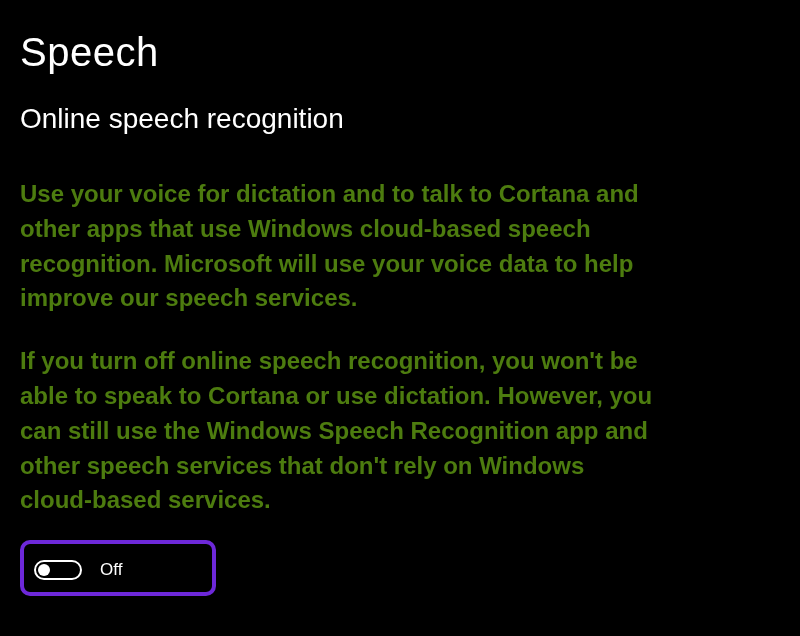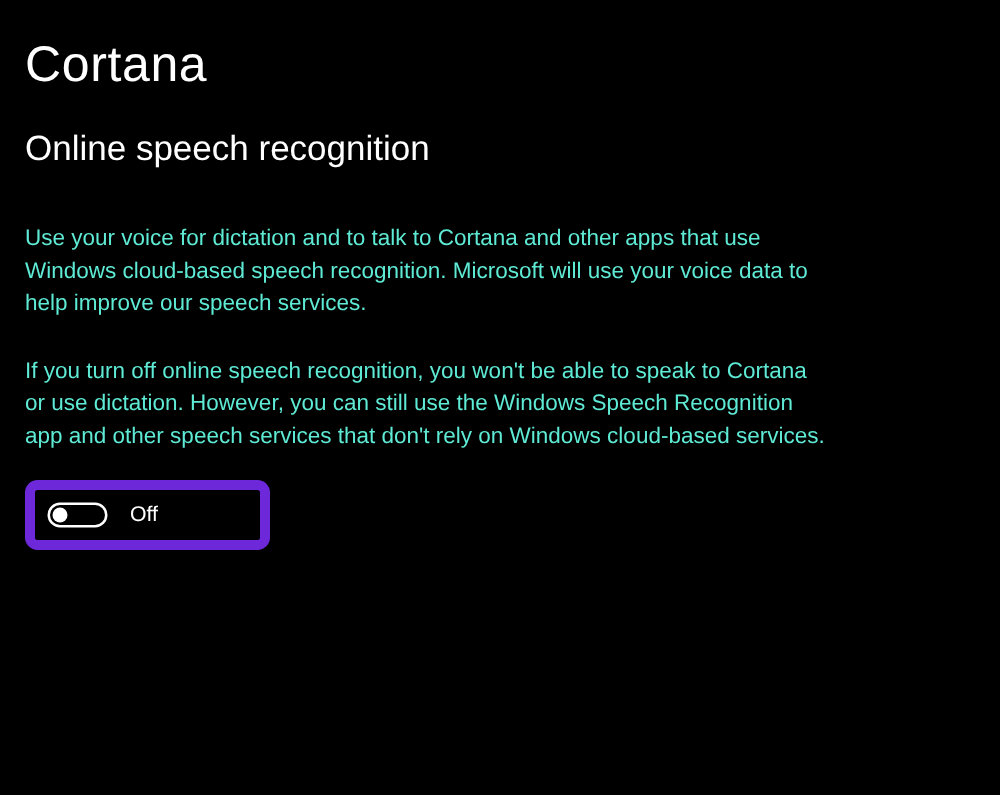--- a/index.html
+++ b/index.html
@@ -21,30 +21,31 @@
       font-weight: 300;
       margin-bottom: 28px;
       letter-spacing: 0.5px;
     }
     .section-title {
       font-size: 28px;
       font-weight: 400;
       margin-bottom: 42px;
     }
     .description {
-      font-size: 18px;
-      font-weight: 400;
+      font-size: 24px;
+      font-weight: 700;
       line-height: 1.45;
       max-width: 640px;
       margin-bottom: 28px;
-      color: #5eead4;
+      color: #4d7c0f;
     }
     .toggle-highlight {
       display: inline-flex;
-      border: 8px solid #6d28d9;
+      align-items: center;
+      border: 4px solid #6d28d9;
       border-radius: 10px;
       padding: 10px 14px 6px 10px;
       margin-top: -6px;
       width: 196px;
       height: 56px;
     }
     .toggle-switch {
       width: 48px;
       height: 20px;
       border: 2px solid #ffffff;
@@ -67,21 +68,21 @@
     .toggle-label {
       font-size: 17px;
       color: #ffffff;
     }
   </style>
 </head>
 <body>
 
 
 
-<h1 class="page-title">Cortana</h1>
+<h1 class="page-title">Speech</h1>
 
 <h2 class="section-title">Online speech recognition</h2>
 
 <p class="description">Use your voice for dictation and to talk to Cortana and other apps that use Windows cloud-based speech recognition. Microsoft will use your voice data to help improve our speech services.</p>
 
 <p class="description">If you turn off online speech recognition, you won't be able to speak to Cortana or use dictation. However, you can still use the Windows Speech Recognition app and other speech services that don't rely on Windows cloud-based services.</p>
 
 <div class="toggle-highlight">
   <div class="toggle-switch">
     <div class="toggle-thumb"></div>

